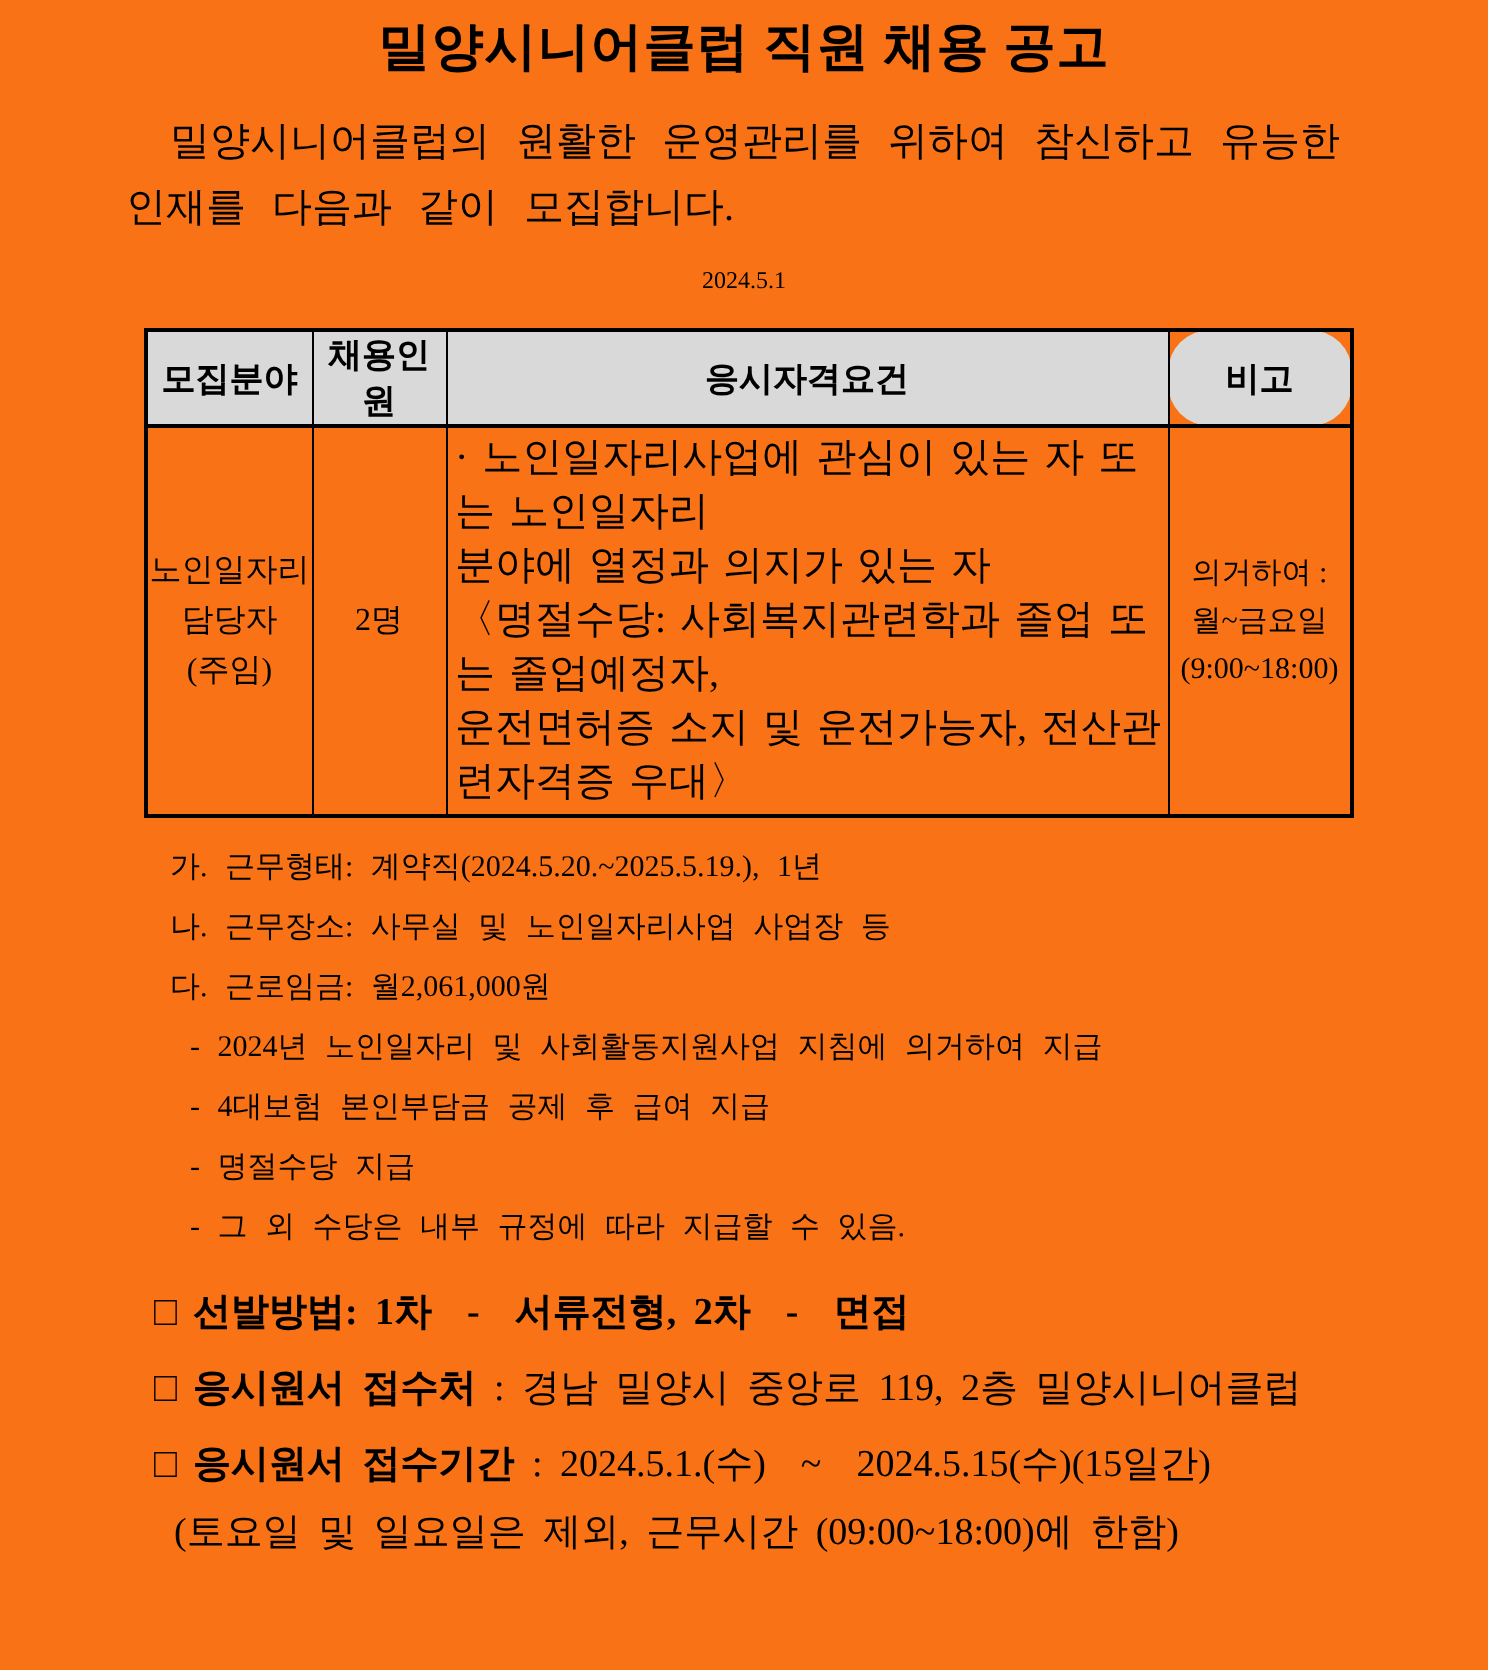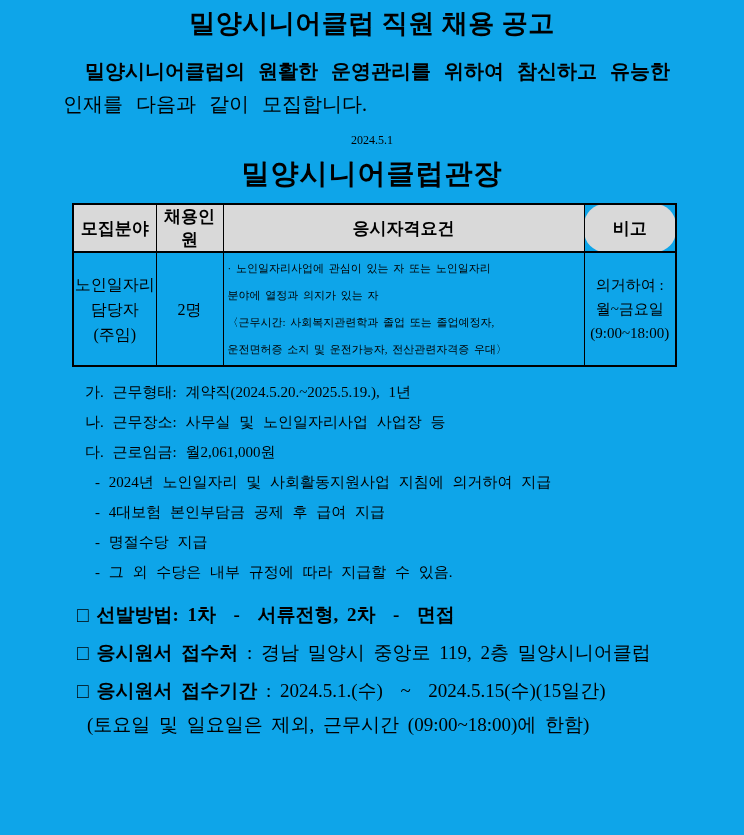--- a/index.html
+++ b/index.html
@@ -6,41 +6,41 @@
   html, body { background: #ffffff; }
   body {
     font-family: "Liberation Serif", "DejaVu Serif", serif;
     color: #000000;
   }
   .page {
     position: relative;
     width: 744px;
     height: 835px;
     margin: 0 auto;
-    background: #0ea5e9;
+    background: #f97316;
     padding: 6px 63px 0 63px;
     overflow: hidden;
   }
   .line { white-space: pre-wrap; }
 
   .doc-title {
     text-align: center;
     font-size: 26px;
     font-weight: bold;
     line-height: 32px;
     letter-spacing: 0.5px;
     margin-top: 2px;
   }
   .intro { margin-top: 15px; }
   .intro-line {
     font-size: 20px;
     line-height: 33px;
     word-spacing: 8px;
   }
-  .intro-line.first { text-indent: 22px; font-weight: bold; }
+  .intro-line.first { text-indent: 22px; }
   .doc-date {
     text-align: center;
     font-size: 12px;
     line-height: 24px;
     margin-top: 7px;
   }
   .doc-author {
     text-align: center;
     font-size: 28px;
     font-weight: bold;
@@ -89,21 +89,21 @@
     border-bottom: 2px solid #000000;
   }
   td.cell-field, td.cell-count, td.cell-note {
     text-align: center;
     vertical-align: middle;
     font-size: 16px;
     line-height: 25px;
   }
   td.cell-qual {
     vertical-align: middle;
-    font-size: 11px;
+    font-size: 20px;
     line-height: 27px;
     padding: 2px 1px 2px 4px;
     word-spacing: 2px;
   }
   td.cell-note { font-size: 15px; line-height: 24px; }
   tr.data-row { height: 110px; }
 
   .cond-list { margin-top: 13px; }
   .cond-line {
     font-size: 15px;
@@ -139,21 +139,20 @@
 
   <div class="doc-title line">밀양시니어클럽 직원 채용 공고</div>
 
   <div class="intro">
     <div class="intro-line first line">밀양시니어클럽의 원활한 운영관리를 위하여 참신하고 유능한</div>
     <div class="intro-line line">인재를 다음과 같이 모집합니다.</div>
   </div>
 
   <div class="doc-date line">2024.5.1</div>
 
-  <div class="doc-author line">밀양시니어클럽관장</div>
 
 
   <table class="recruit-table">
     <thead>
       <tr>
         <th class="col-field line">모집분야</th>
         <th class="col-count line">채용인원</th>
         <th class="col-qual line">응시자격요건</th>
         <th class="col-note line">비고</th>
       </tr>
@@ -162,21 +161,21 @@
       <tr class="data-row">
         <td class="cell-field">
           <div class="line">노인일자리</div>
           <div class="line">담당자</div>
           <div class="line">(주임)</div>
         </td>
         <td class="cell-count line">2명</td>
         <td class="cell-qual">
           <div class="line">· 노인일자리사업에 관심이 있는 자 또는 노인일자리</div>
           <div class="line">분야에 열정과 의지가 있는 자</div>
-          <div class="line">〈근무시간: 사회복지관련학과 졸업 또는 졸업예정자,</div>
+          <div class="line">〈명절수당: 사회복지관련학과 졸업 또는 졸업예정자,</div>
           <div class="line">운전면허증 소지 및 운전가능자, 전산관련자격증 우대〉</div>
         </td>
         <td class="cell-note">
           <div class="line">의거하여 :</div>
           <div class="line">월~금요일</div>
           <div class="line">(9:00~18:00)</div>
         </td>
       </tr>
     </tbody>
   </table>

